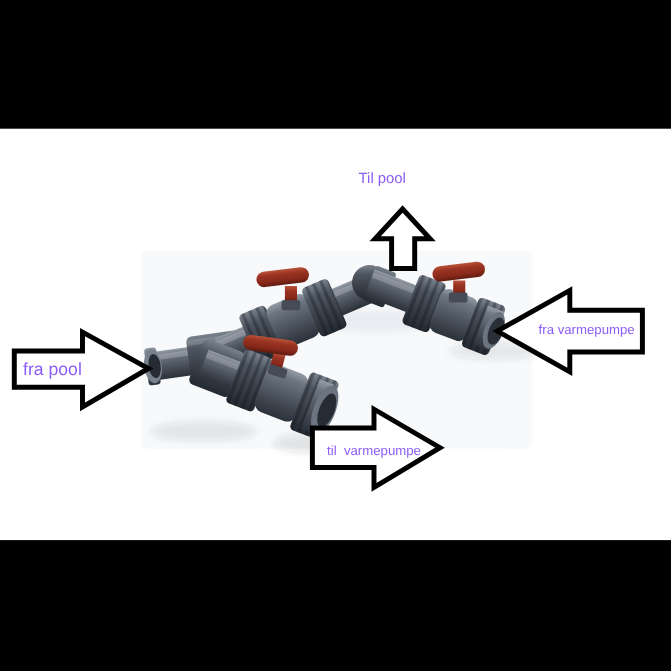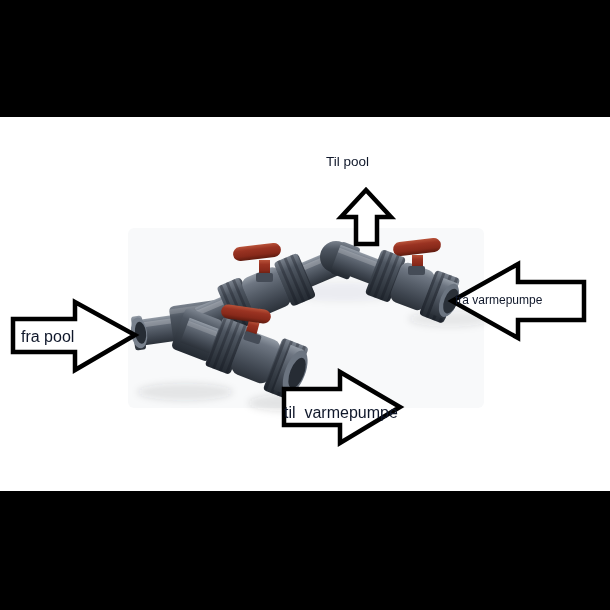--- a/index.html
+++ b/index.html
@@ -15,29 +15,29 @@
     position: absolute;
     left: 0;
     width: 610px;
     background: #000000;
   }
   .band.top { top: 0; height: 117px; }
   .band.bottom { top: 491px; height: 119px; }
   .scene-svg { position: absolute; left: 0; top: 0; }
   .flow-label {
     position: absolute;
-    color: #0f172a;
+    color: #8b5cf6;
     white-space: pre;
     line-height: 1.1;
     pointer-events: none;
   }
   .lbl-til-pool        { left: 326px; top: 155px; font-size: 13.5px; }
-  .lbl-fra-varmepumpe  { left: 455px; top: 294px; width: 122px; text-align: left; font-size: 12px; }
+  .lbl-fra-varmepumpe  { left: 455px; top: 294px; width: 122px; text-align: right; font-size: 12px; }
   .lbl-fra-pool        { left: 21px;  top: 328px; font-size: 16px; }
-  .lbl-til-varmepumpe  { left: 284px; top: 404px; width: 112px; text-align: center; font-size: 16px; }
+  .lbl-til-varmepumpe  { left: 284px; top: 404px; width: 112px; text-align: center; font-size: 12px; }
 </style>
 </head>
 <body>
 
 <div class="stage">
 
   <div class="band top"></div>
   <div class="band bottom"></div>
 
   <svg class="scene-svg" width="610" height="610" viewBox="0 0 610 610">

